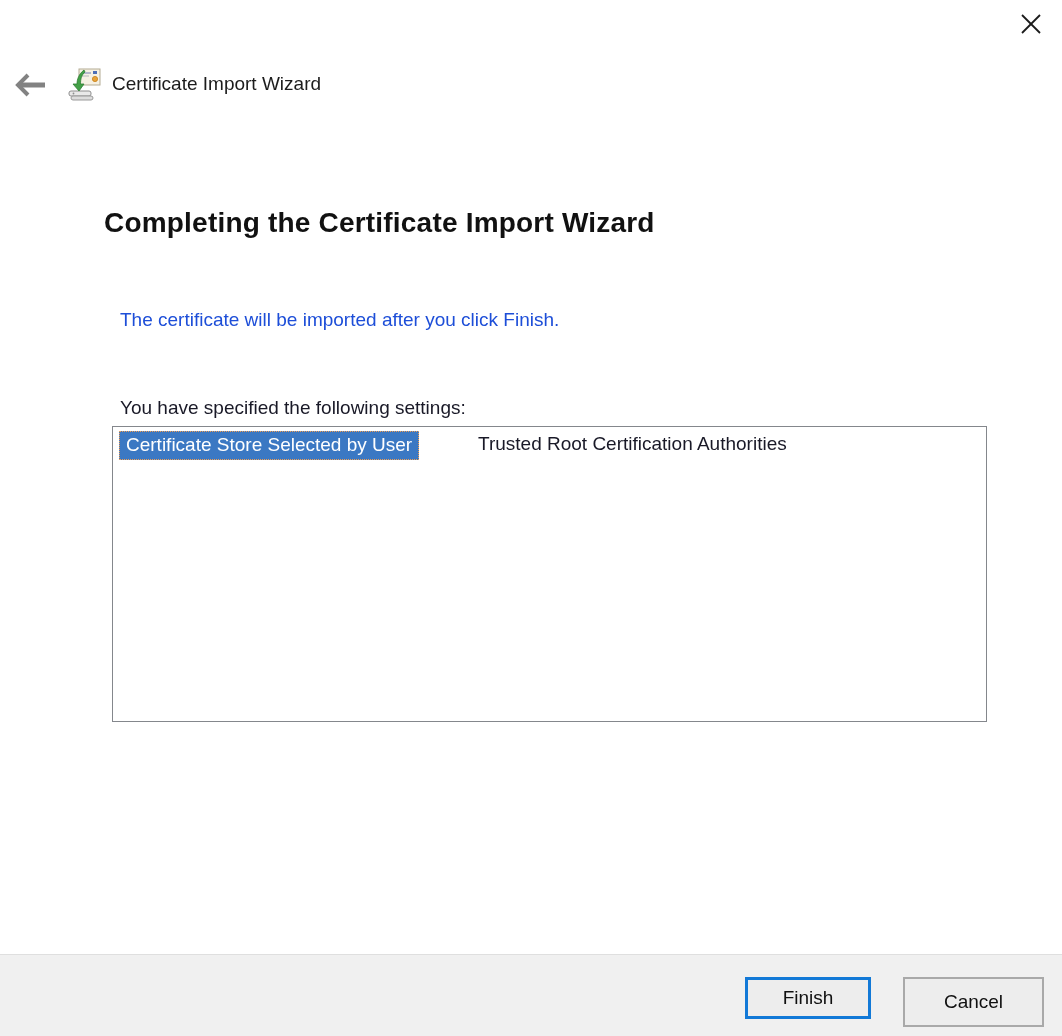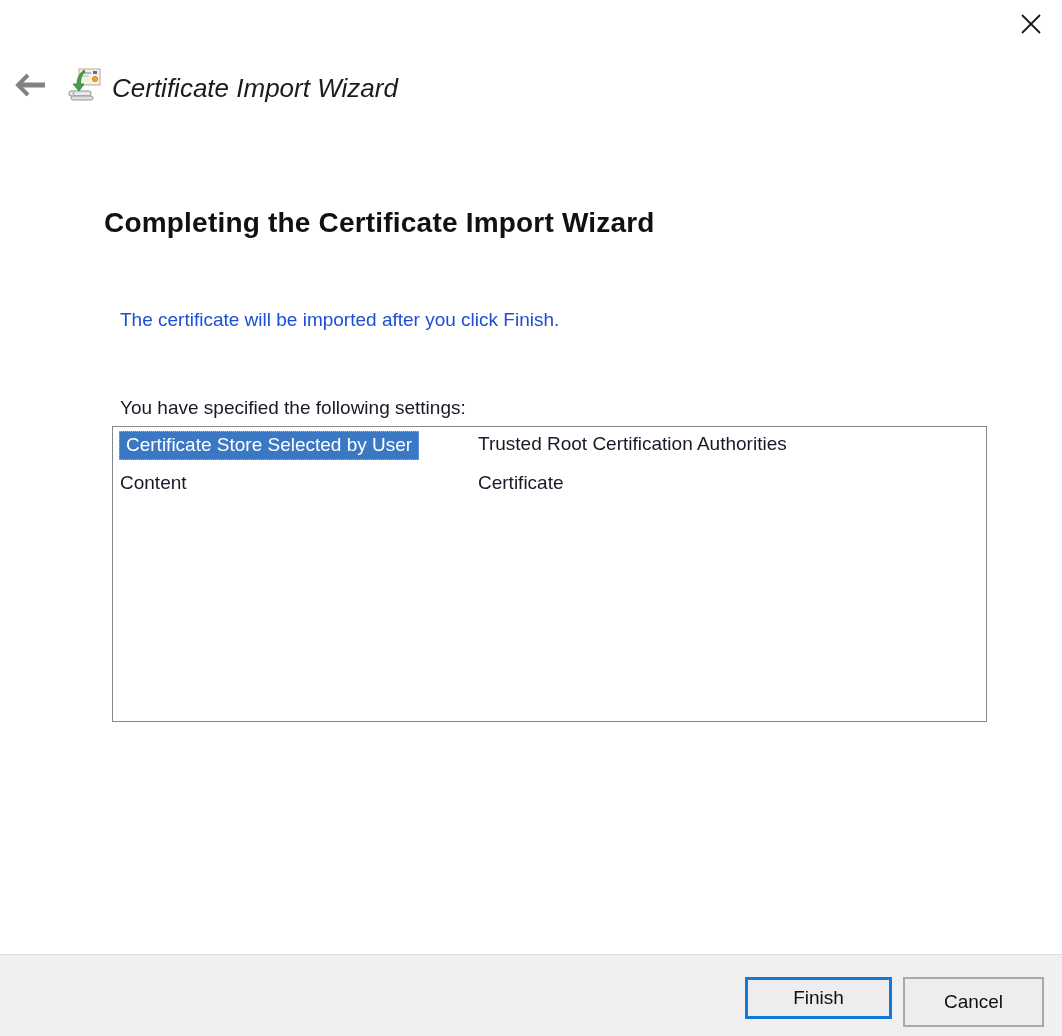--- a/index.html
+++ b/index.html
@@ -21,21 +21,21 @@
   .header { position: absolute; left: 0; top: 64px; width: 1062px; height: 44px; }
   .back-btn {
     position: absolute; left: 10px; top: 4px;
     width: 42px; height: 36px;
     display: flex; align-items: center; justify-content: center;
     background: transparent; border: none;
   }
   .wizard-icon { position: absolute; left: 67px; top: 3px; width: 36px; height: 36px; }
   .window-title {
     position: absolute; left: 112px; top: 9px;
-    font-size: 26px; color: #1c1c1c; white-space: nowrap; font-style: italic;
+    font-size: 19px; color: #1c1c1c; white-space: nowrap;
   }
 
   
   .page-heading {
     position: absolute; left: 104px; top: 207px;
     font-size: 28px; font-weight: bold; color: #111111;
     letter-spacing: 0.2px; white-space: nowrap;
   }
   .intro-text {
     position: absolute; left: 120px; top: 309px;
@@ -75,21 +75,21 @@
   .btn {
     position: absolute; top: 22px;
     font-family: "Liberation Sans", "DejaVu Sans", sans-serif;
     font-size: 19px; color: #101010;
     background: #ededed;
     box-sizing: border-box;
     display: flex; align-items: center; justify-content: center;
     padding: 0;
   }
   .btn-finish {
-    left: 745px; width: 147px; height: 42px;
+    left: 745px; width: 126px; height: 42px;
     border: 3px solid #1279d7;
   }
   .btn-cancel {
     left: 903px; width: 141px; height: 50px;
     border: 2px solid #a9a9a9;
   }
 </style>
 </head>
 <body>
 
@@ -138,24 +138,20 @@
 
   <div class="intro-text">The certificate will be imported after you click Finish.</div>
 
   <div class="settings-label">You have specified the following settings:</div>
 
   <div class="settings-listbox">
     <div class="settings-row">
       <span class="cell-name selected">Certificate Store Selected by User</span>
       <span class="cell-value">Trusted Root Certification Authorities</span>
     </div>
-    <div class="settings-row">
-      <span class="cell-name">Content</span>
-      <span class="cell-value">Certificate</span>
-    </div>
   </div>
 
   <div class="footer">
     <button class="btn btn-finish">Finish</button>
     <button class="btn btn-cancel">Cancel</button>
   </div>
 
 </div>
 
 </body></html>

